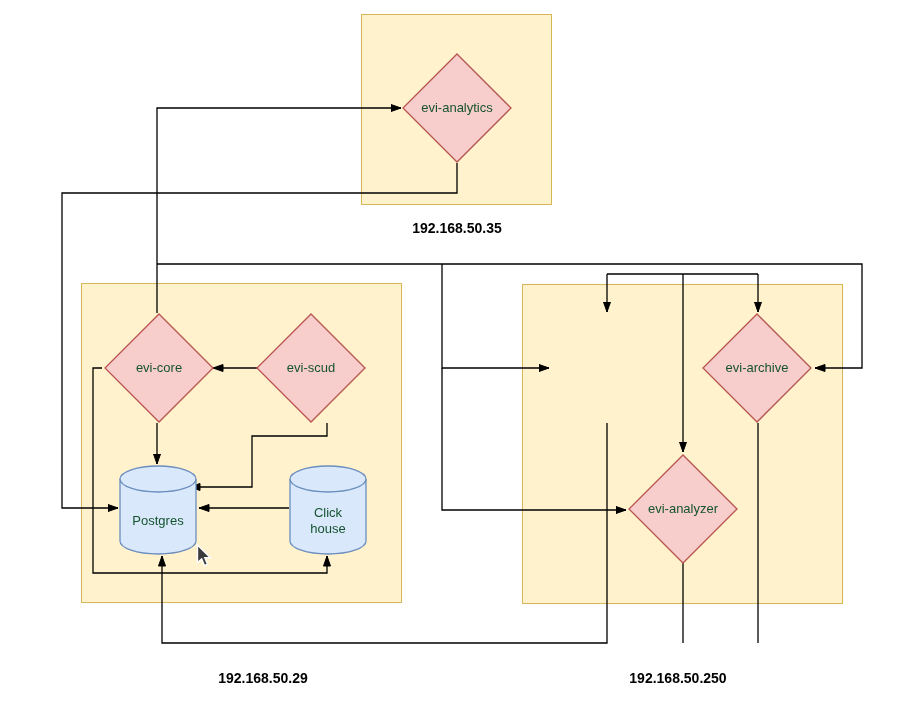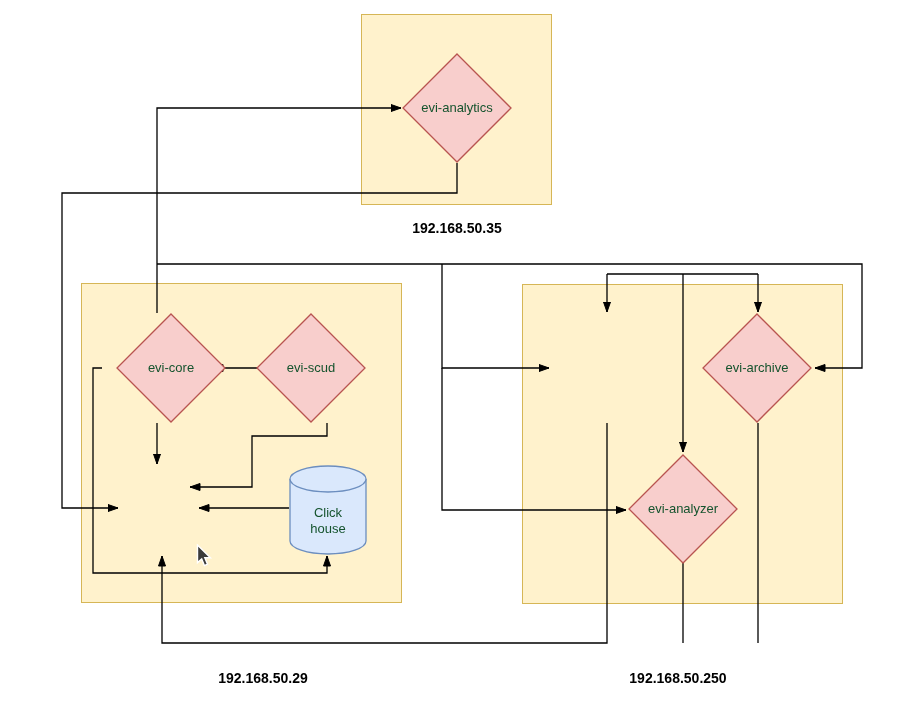--- a/index.html
+++ b/index.html
@@ -50,21 +50,21 @@
   <div class="iplabel" style="left: 457px; top: 228px;">192.168.50.35</div>
   <div class="iplabel" style="left: 243px; top: 678px; margin-left: 20px;">192.168.50.29</div>
   <div class="iplabel" style="left: 678px; top: 678px;">192.168.50.250</div>
 
   <div class="node" style="left: 402px; top: 53px; width: 110px; height: 110px;">
     <svg class="shape" viewBox="0 0 110 110" preserveAspectRatio="none">
         <polygon points="55,1 109,55 55,109 1,55" stroke-width="1.3" fill="#f8cecc" stroke="#b85450"></polygon>
       </svg>
     <span class="nlabel">evi-analytics</span>
   </div>
-  <div class="node" style="left: 116px; top: 313px; width: 110px; height: 110px; align-items: center;">
+  <div class="node" style="left: 104px; top: 313px; width: 110px; height: 110px; align-items: center;">
     <svg class="shape" viewBox="0 0 110 110" preserveAspectRatio="none">
         <polygon points="55,1 109,55 55,109 1,55" stroke-width="1.3" fill="#f8cecc" stroke="#b85450"></polygon>
       </svg>
     <span class="nlabel">evi-core</span>
   </div>
   <div class="node" style="left: 256px; top: 313px; width: 110px; height: 110px;">
     <svg class="shape" viewBox="0 0 110 110" preserveAspectRatio="none">
         <polygon points="55,1 109,55 55,109 1,55" stroke-width="1.3" fill="#f8cecc" stroke="#b85450"></polygon>
       </svg>
     <span class="nlabel">evi-scud</span>
@@ -75,20 +75,27 @@
       </svg>
     <span class="nlabel">evi-archive</span>
   </div>
   <div class="node" style="left: 628px; top: 454px; width: 110px; height: 110px;">
     <svg class="shape" viewBox="0 0 110 110" preserveAspectRatio="none">
         <polygon points="55,1 109,55 55,109 1,55" stroke-width="1.3" fill="#f8cecc" stroke="#b85450"></polygon>
       </svg>
     <span class="nlabel">evi-analyzer</span>
   </div>
 
+  <div class="node cyl" style="left: 119px; top: 465px; width: 78px; height: 90px;">
+    <svg class="shape" viewBox="0 0 78 90" preserveAspectRatio="none">
+      <path d="M1,14 L1,76 A38,13 0 0 0 77,76 L77,14" stroke-width="1.3" fill="#dae8fc" stroke="#6c8ebf"></path>
+      <ellipse cx="39" cy="14" rx="38" ry="13" stroke-width="1.3" fill="#dae8fc" stroke="#6c8ebf"></ellipse>
+    </svg>
+    <span class="nlabel">Postgres</span>
+  </div>
   <div class="node cyl" style="left: 289px; top: 465px; width: 78px; height: 90px;">
     <svg class="shape" viewBox="0 0 78 90" preserveAspectRatio="none">
       <path d="M1,14 L1,76 A38,13 0 0 0 77,76 L77,14" stroke-width="1.3" fill="#dae8fc" stroke="#6c8ebf"></path>
       <ellipse cx="39" cy="14" rx="38" ry="13" stroke-width="1.3" fill="#dae8fc" stroke="#6c8ebf"></ellipse>
     </svg>
     <span class="nlabel">Click house</span>
   </div>
 
   <svg id="cursor" width="17" height="24" viewBox="0 0 17 24" style="left: 196px; top: 544px;">
     <path d="M1.5,1 L1.5,18.6 L5.7,14.9 L8.4,21.6 L11.5,20.2 L8.8,13.7 L14.4,13.7 Z" fill="#3b3b3b" stroke="#ffffff" stroke-width="1.4"></path>

